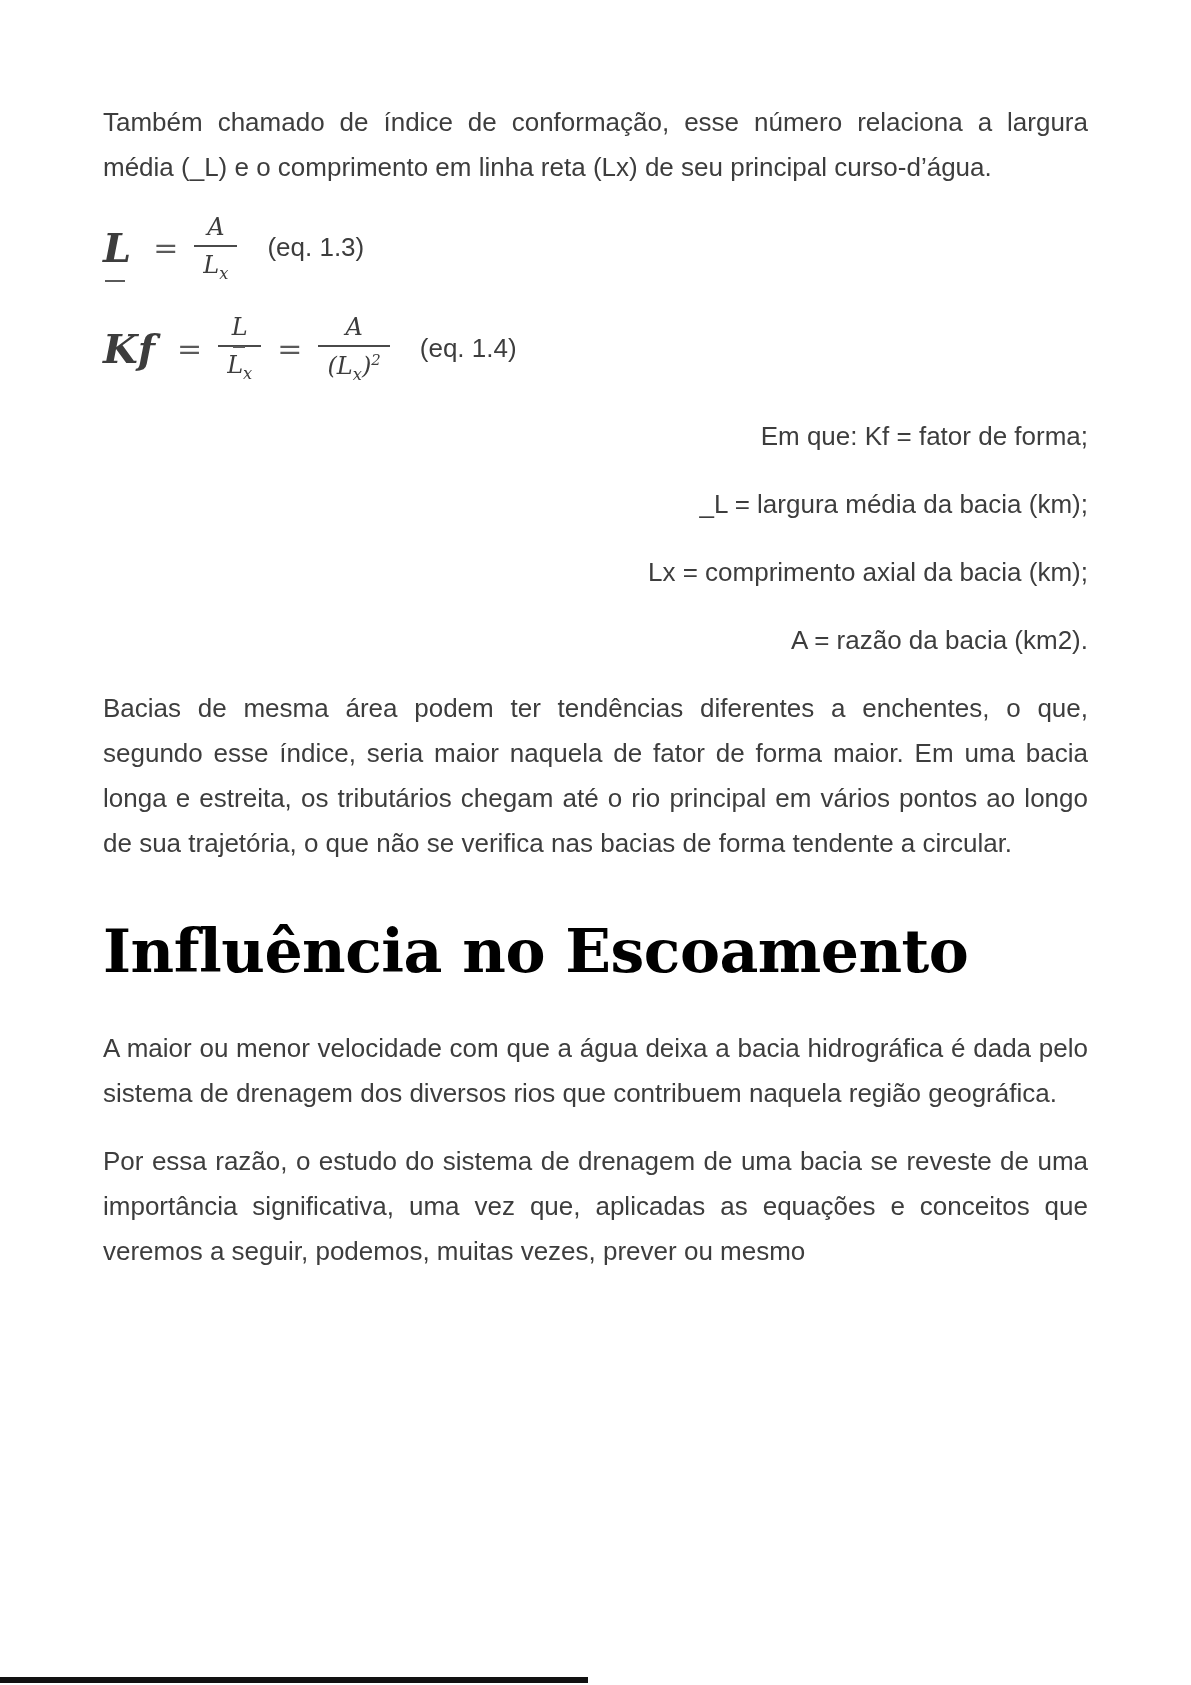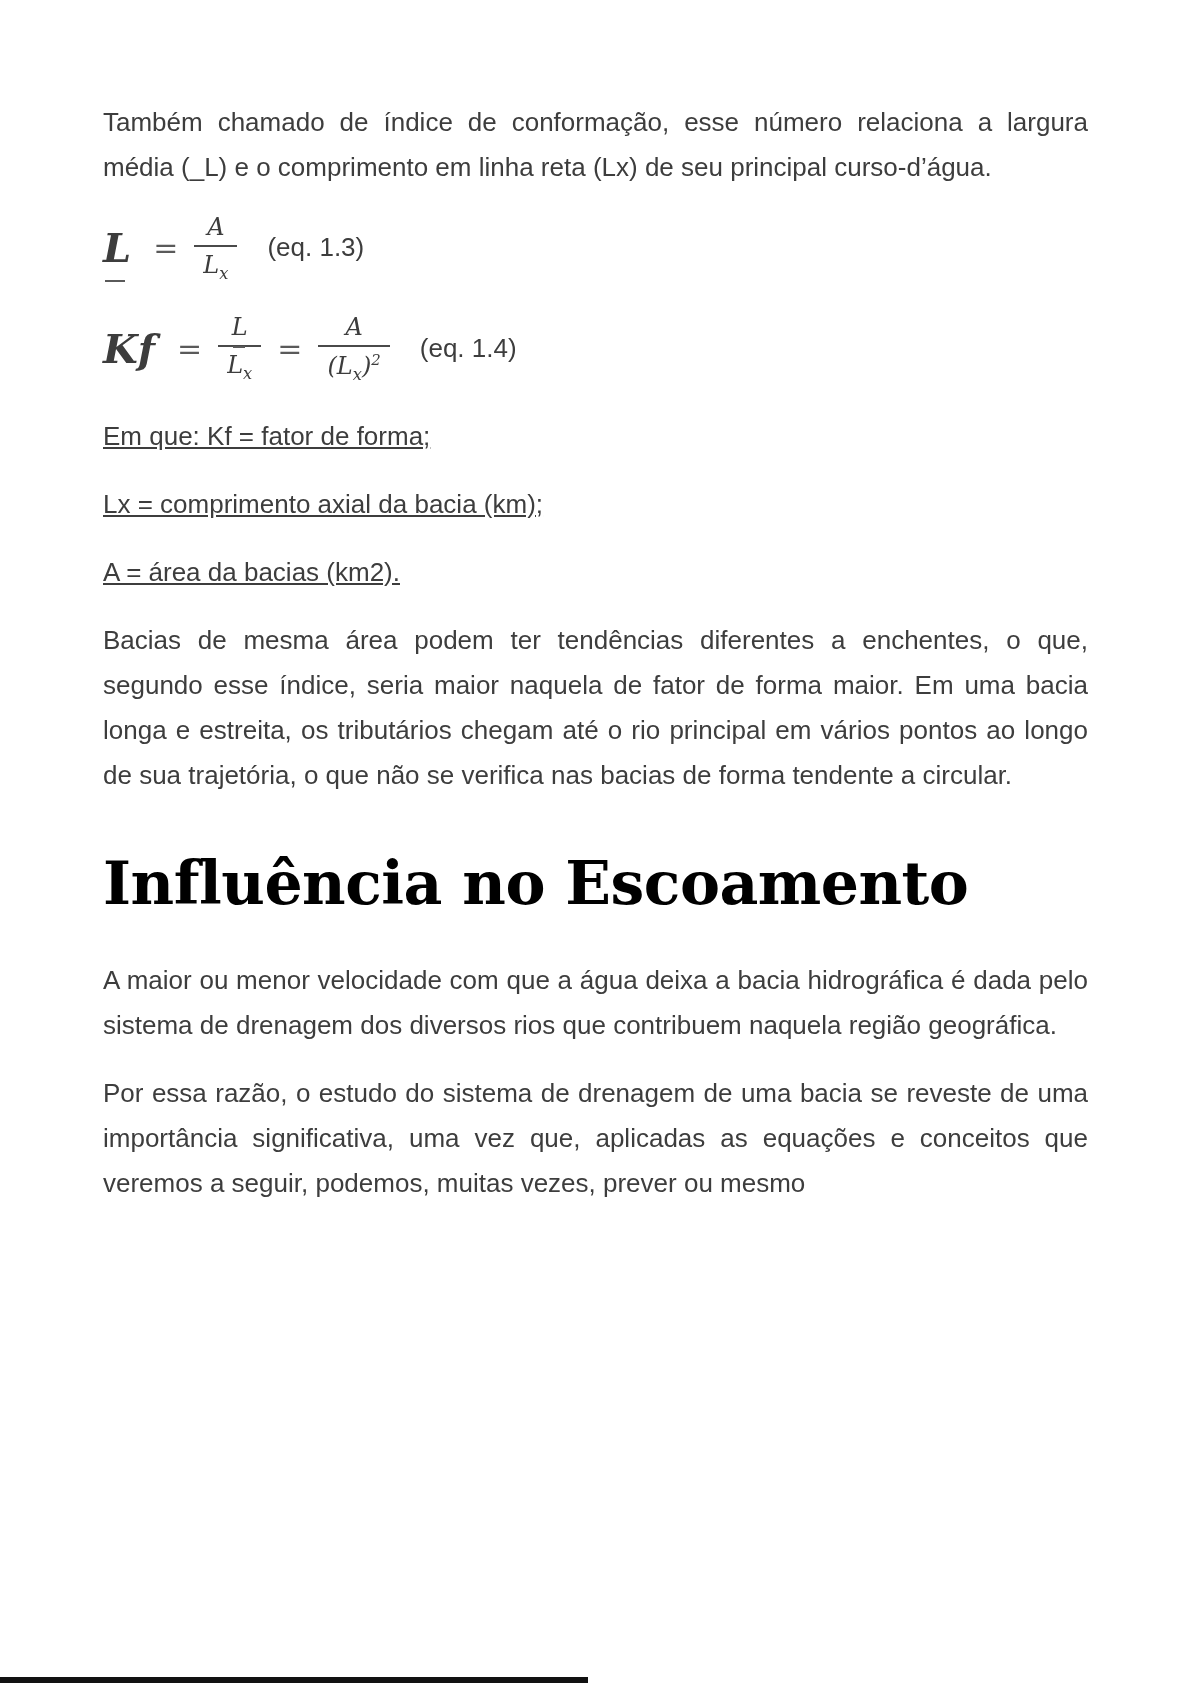--- a/index.html
+++ b/index.html
@@ -14,21 +14,21 @@
     font-family: "Liberation Sans", "DejaVu Sans", sans-serif;
     color: #3d3d3d;
   }
   .body-text {
     font-size: 26px;
     line-height: 45px;
     text-align: justify;
     margin: 0 0 23px 0;
     color: #3d3d3d;
   }
-  .def-line { text-align: left; text-decoration: underline; }
+  .def-line { text-align: right; }
   h1.section-heading {
     font-family: "DejaVu Serif", serif;
     font-weight: 700;
     font-size: 60px;
     letter-spacing: -0.5px;
     color: #000000;
     margin: 50px 0 40px 0;
   }
   
   .equation {
@@ -109,22 +109,23 @@
     </span>
     <span class="eq-equals">=</span>
     <span class="frac math">
       <span class="num">A</span>
       <span class="den"><span>(</span><span>L</span><sub>x</sub><span>)</span><sup>2</sup></span>
     </span>
     <span class="eq-label">(eq. 1.4)</span>
   </div>
 
   <p class="body-text def-line">Em que: Kf = fator de forma;</p>
+  <p class="body-text def-line">_L = largura média da bacia (km);</p>
   <p class="body-text def-line">Lx = comprimento axial da bacia (km);</p>
-  <p class="body-text def-line">A = área da bacias (km2).</p>
+  <p class="body-text def-line">A = razão da bacia (km2).</p>
 
   <p class="body-text">Bacias de mesma área podem ter tendências diferentes a enchentes, o que, segundo esse índice, seria maior naquela de fator de forma maior. Em uma bacia longa e estreita, os tributários chegam até o rio principal em vários pontos ao longo de sua trajetória, o que não se verifica nas bacias de forma tendente a circular.</p>
 
   <h1 class="section-heading">Influência no Escoamento</h1>
 
   <p class="body-text">A maior ou menor velocidade com que a água deixa a bacia hidrográfica é dada pelo sistema de drenagem dos diversos rios que contribuem naquela região geográfica.</p>
 
   <p class="body-text">Por essa razão, o estudo do sistema de drenagem de uma bacia se reveste de uma importância significativa, uma vez que, aplicadas as equações e conceitos que veremos a seguir, podemos, muitas vezes, prever ou mesmo</p>
 
   <div class="bottom-rule"></div>

